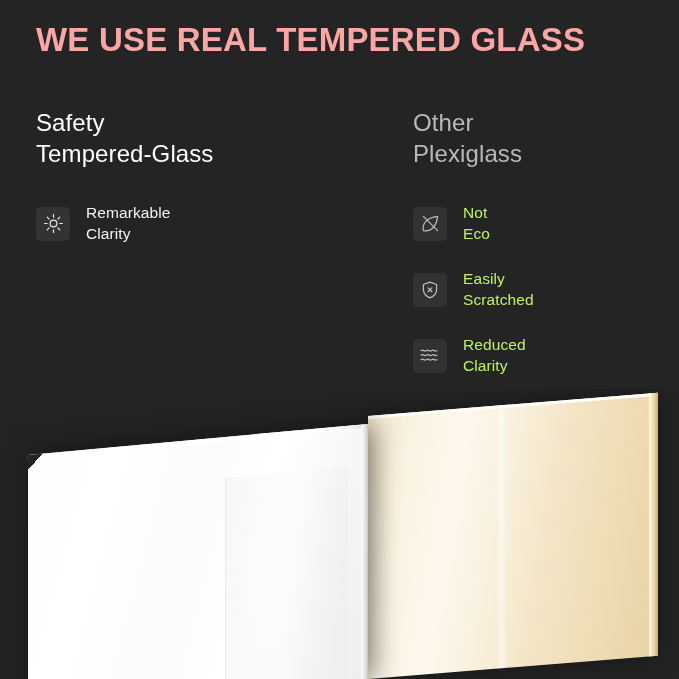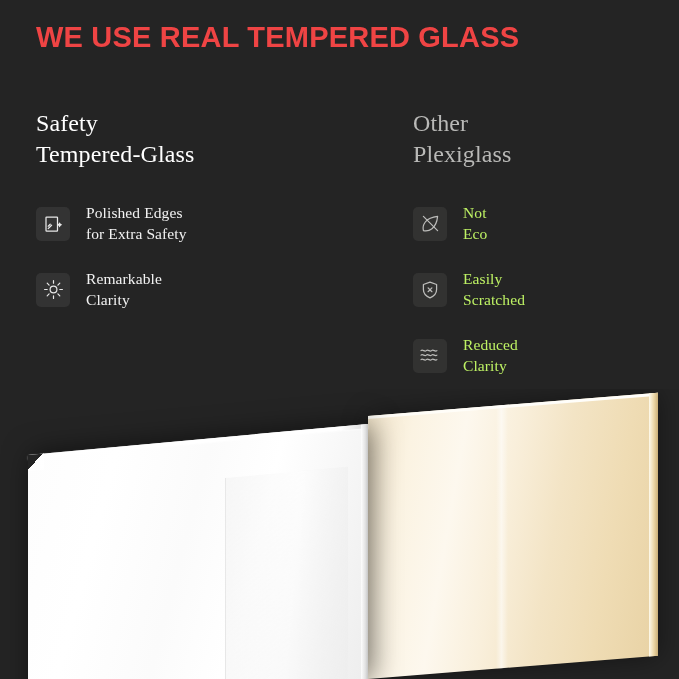--- a/index.html
+++ b/index.html
@@ -13,34 +13,33 @@
   body {
     font-family:"Liberation Sans", sans-serif;
     -webkit-font-smoothing:antialiased;
     position:relative;
   }
 
   
   .title {
     position:absolute;
     top:20px; left:36px;
-    font-size:29px;
+    font-size:33px;
     font-weight:bold;
     letter-spacing:0.2px;
-    color:#ef4444;
+    color:#fca5a5;
     white-space:nowrap;
     line-height:1.2;
   }
 
   
   .columns {
     position:absolute;
     top:108px; left:0; right:0;
     display:flex;
-    font-family:Liberation Serif, serif;
   }
   .col { width:50%; padding-left:36px; }
   .col.right { padding-left:413px; margin-left:-50%; }
 
   .col-heading {
     font-size:24px;
     line-height:1.28;
     font-weight:500;
     letter-spacing:0.1px;
     white-space:pre-line;
@@ -188,32 +187,20 @@
 <div class="title">WE USE REAL TEMPERED GLASS</div>
 
 <div class="columns">
 
   <div class="col left">
     <div class="col-heading">Safety
 Tempered-Glass</div>
 
     <div class="features">
 
-      <div class="feature">
-        <span class="icon-tile">
-          <svg width="20" height="20" viewBox="0 0 20 20" fill="none" stroke="#e8e8e8" stroke-width="1.25" stroke-linecap="round" stroke-linejoin="round">
-            <rect x="3" y="3" width="11.5" height="14" rx="0.6"></rect>
-            <path d="M5.2 14.6 L8.6 11.2"></path>
-            <path d="M5.2 12.2 L7.2 10.2"></path>
-            <path d="M16.6 8.2 l1 1.6 1.6 1 -1.6 1 -1 1.6 -1-1.6 -1.6-1 1.6-1 z" fill="#e8e8e8" stroke="none"></path>
-          </svg>
-        </span>
-        <span class="feature-label">Polished Edges
-for Extra Safety</span>
-      </div>
 
       <div class="feature">
         <span class="icon-tile">
           <svg width="21" height="21" viewBox="0 0 21 21" fill="none" stroke="#e8e8e8" stroke-width="1.2" stroke-linecap="round">
             <circle cx="10.5" cy="10.5" r="3.4"></circle>
             <path d="M10.5 1.6v2.6M10.5 16.8v2.6M1.6 10.5h2.6M16.8 10.5h2.6
                      M4.2 4.2l1.9 1.9M14.9 14.9l1.9 1.9M16.8 4.2l-1.9 1.9M6.1 14.9l-1.9 1.9"></path>
           </svg>
         </span>
         <span class="feature-label">Remarkable

